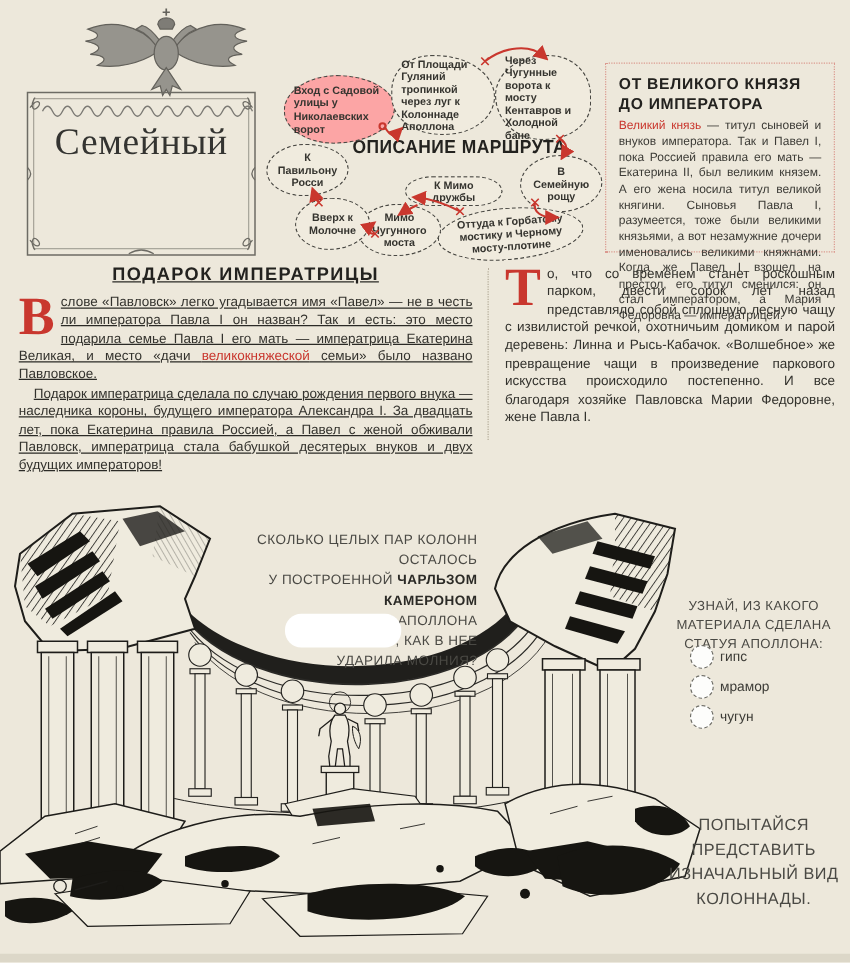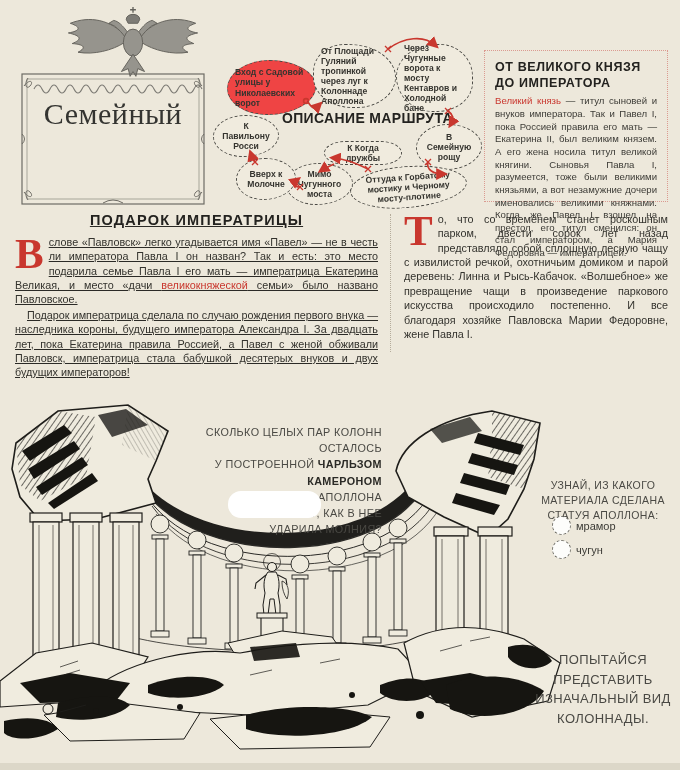--- a/index.html
+++ b/index.html
@@ -34,21 +34,21 @@
   .stop{
     position:absolute;
     background:#F0EBDE;
     border:1.6px dashed #4A4944;
     border-radius:48% 52% 55% 45% / 52% 48% 52% 48%;
     font-size:8.6px;font-weight:bold;line-height:1.18;color:#35342F;
     padding:7px 7px;box-sizing:border-box;
     display:flex;align-items:center;
   }
   .stop.center{text-align:center;justify-content:center;}
-  .stop.pink{background:#ef4444;}
+  .stop.pink{background:#fca5a5;}
   .s1{left:227px;top:60px;width:89px;height:55px;}
   .s2{left:313px;top:44px;width:83px;height:64px;border-radius:40% 60% 50% 50%/45% 55% 50% 50%;}
   .s3{left:396px;top:44px;width:77px;height:68px;border-radius:55% 45% 50% 50%/50% 50% 45% 55%;}
   .s4{left:416px;top:124px;width:66px;height:46px;}
   .s5{left:350px;top:166px;width:117px;height:42px;transform:rotate(-4deg);}
   .s6{left:324px;top:141px;width:78px;height:24px;border-radius:50%/90%;}
   .s7{left:286px;top:163px;width:67px;height:42px;}
   .s8{left:236px;top:158px;width:60px;height:42px;}
   .s9{left:213px;top:115px;width:66px;height:42px;}
   .route-arrows{position:absolute;left:200px;top:35px;width:290px;height:180px;pointer-events:none;}
@@ -164,21 +164,21 @@
     </div>
   </div>
 
   <div class="route-title">ОПИСАНИЕ МАРШРУТА</div>
 
   <div class="stop pink s1">Вход с Садовой улицы у Николаевских ворот</div>
   <div class="stop s2">От Площади Гуляний тропинкой через луг к Колоннаде Аполлона</div>
   <div class="stop s3">Через Чугунные ворота к мосту Кентавров и Холодной бане</div>
   <div class="stop center s4">В Семейную рощу</div>
   <div class="stop center s5">Оттуда к Горбатому мостику и Черному мосту-плотине</div>
-  <div class="stop center s6">К Когда дружбы</div>
+  <div class="stop center s6">К Мимо дружбы</div>
   <div class="stop center s7">Мимо Чугунного моста</div>
   <div class="stop center s8">Вверх к Молочне</div>
   <div class="stop center s9">К Павильону Росси</div>
 
   <svg class="route-arrows" viewBox="0 0 290 180" aria-hidden="true">
     <defs>
       <marker id="ah" markerWidth="7" markerHeight="7" refX="4" refY="3.5" orient="auto">
         <path d="M0,0 L7,3.5 L0,7 Z" fill="#C9372E"></path>
       </marker>
     </defs>
@@ -369,20 +369,24 @@
     <div>КОЛОННАДЫ АПОЛЛОНА</div>
     <div>ПОСЛЕ ТОГО, КАК В НЕЕ</div>
     <div>УДАРИЛА МОЛНИЯ?</div>
   </div>
   <div class="answer-box"></div>
 
   <div class="quiz-prompt">УЗНАЙ, ИЗ КАКОГО МАТЕРИАЛА СДЕЛАНА СТАТУЯ АПОЛЛОНА:</div>
   <div class="quiz-options">
     <div class="option-row">
       <span class="radio"></span>
+      <span class="option-label">гипс</span>
+    </div>
+    <div class="option-row">
+      <span class="radio"></span>
       <span class="option-label">мрамор</span>
     </div>
     <div class="option-row">
       <span class="radio"></span>
       <span class="option-label">чугун</span>
     </div>
   </div>
 
   <div class="task-note">ПОПЫТАЙСЯ ПРЕДСТАВИТЬ ИЗНАЧАЛЬНЫЙ ВИД КОЛОННАДЫ.</div>
 

